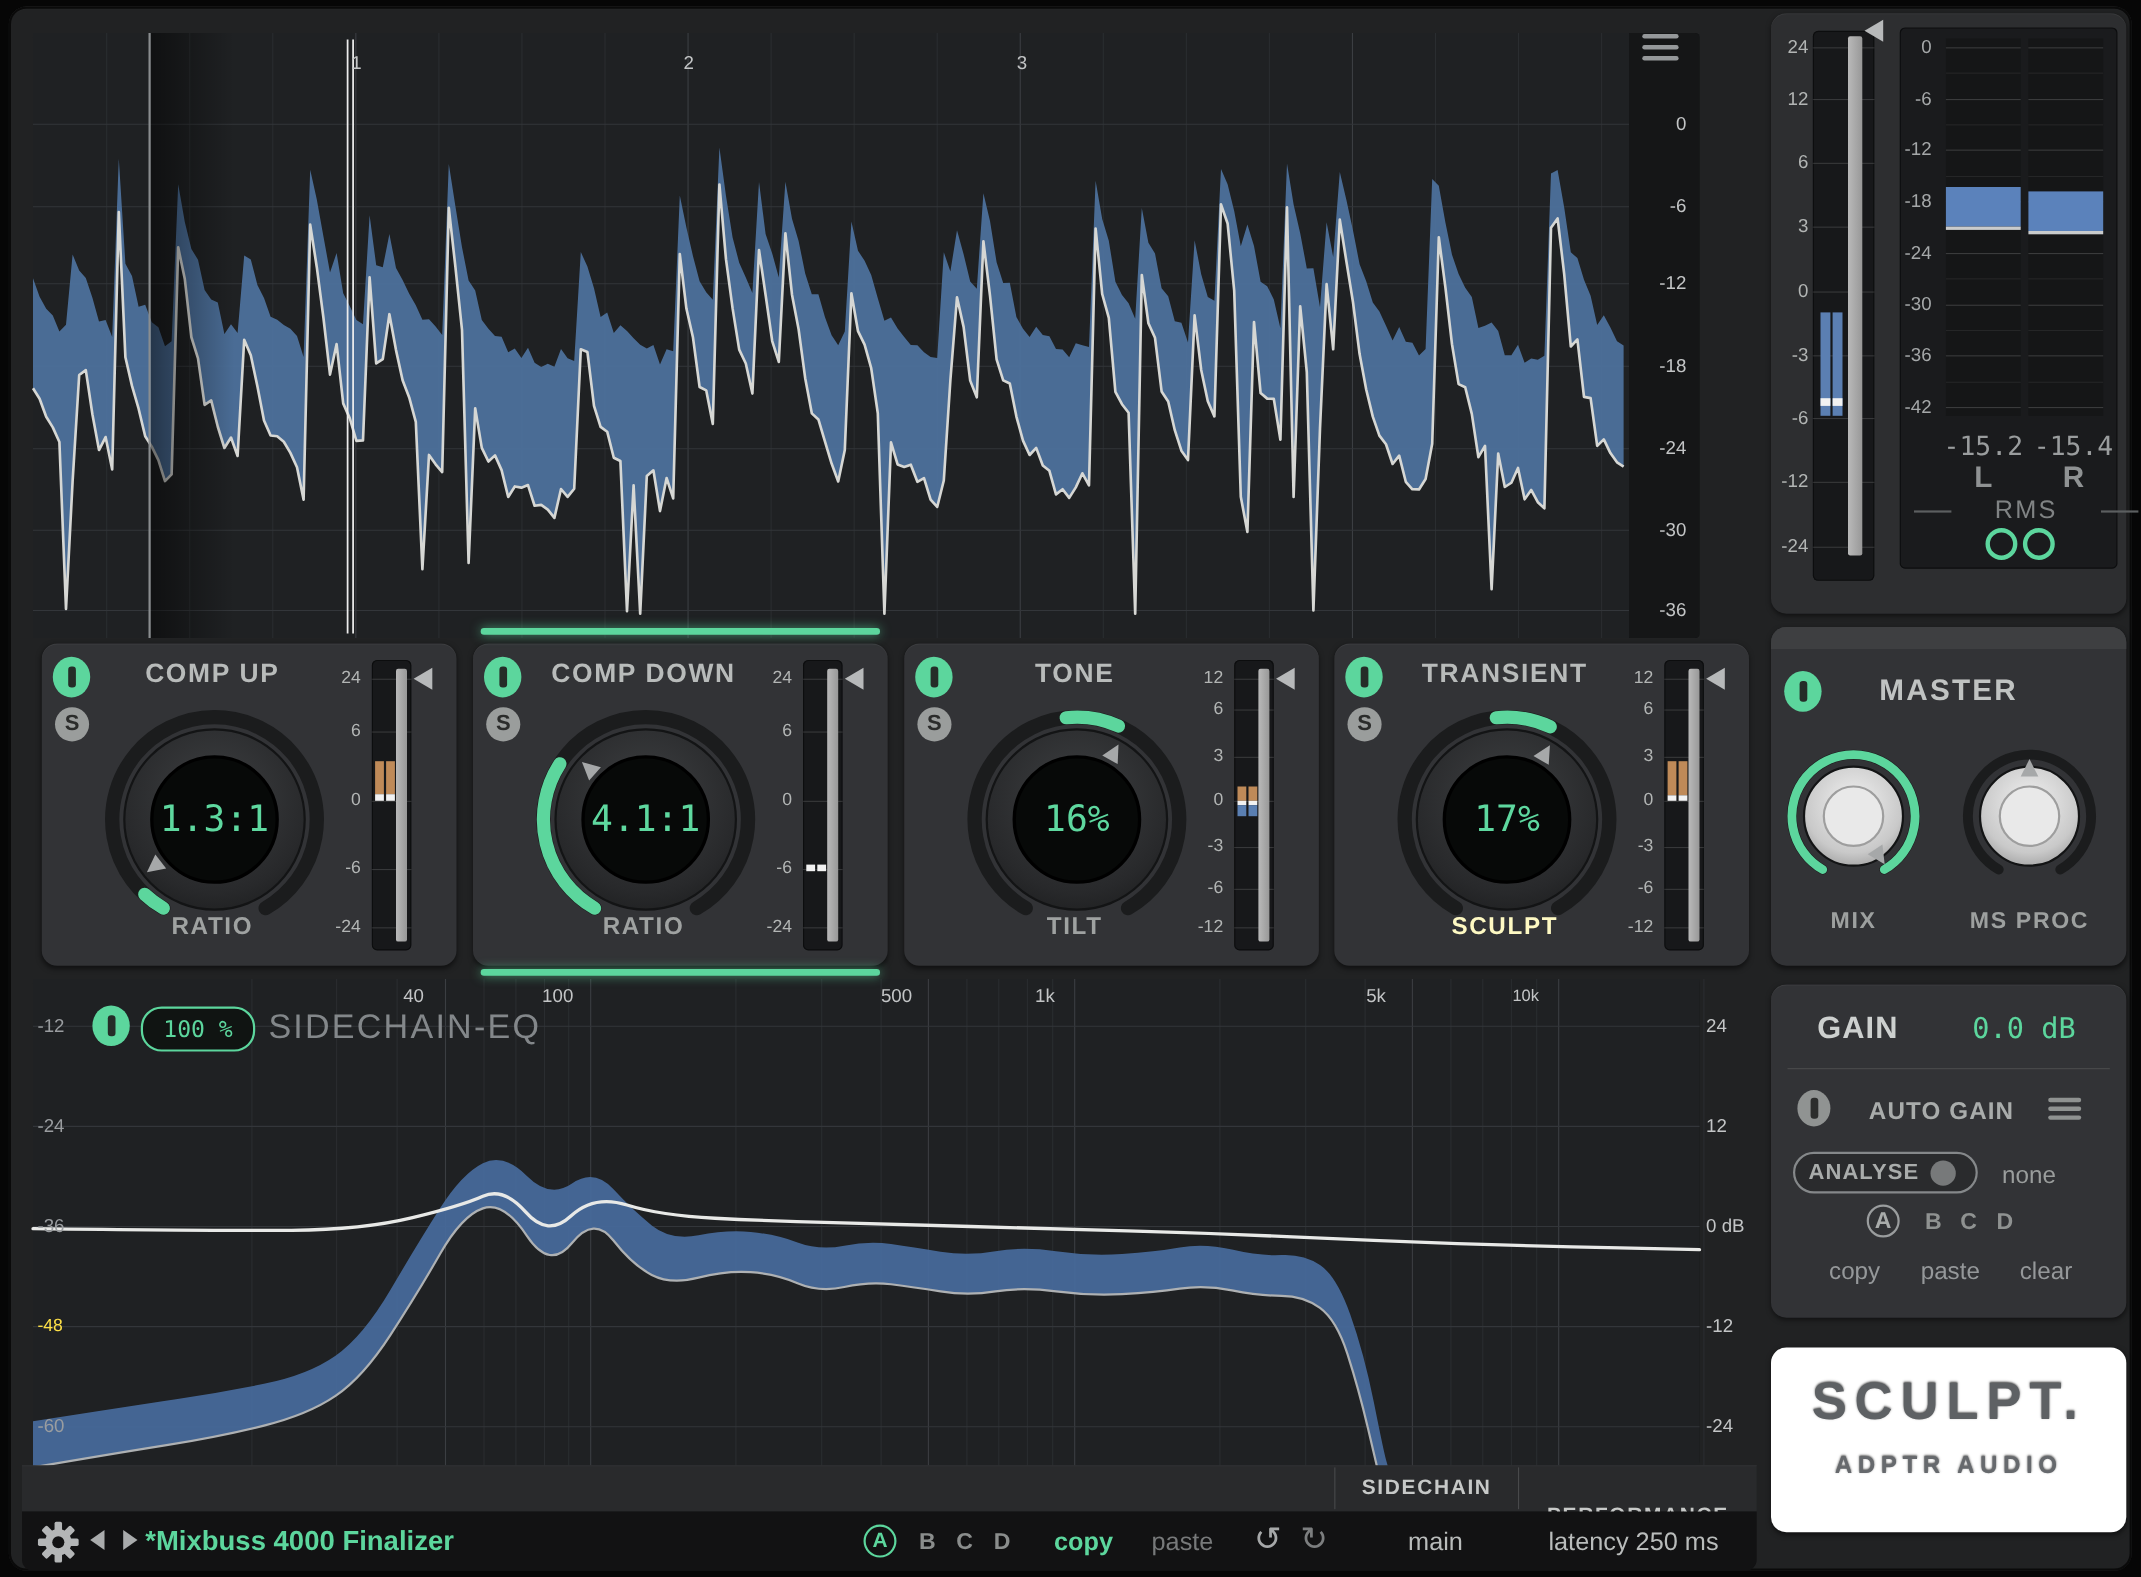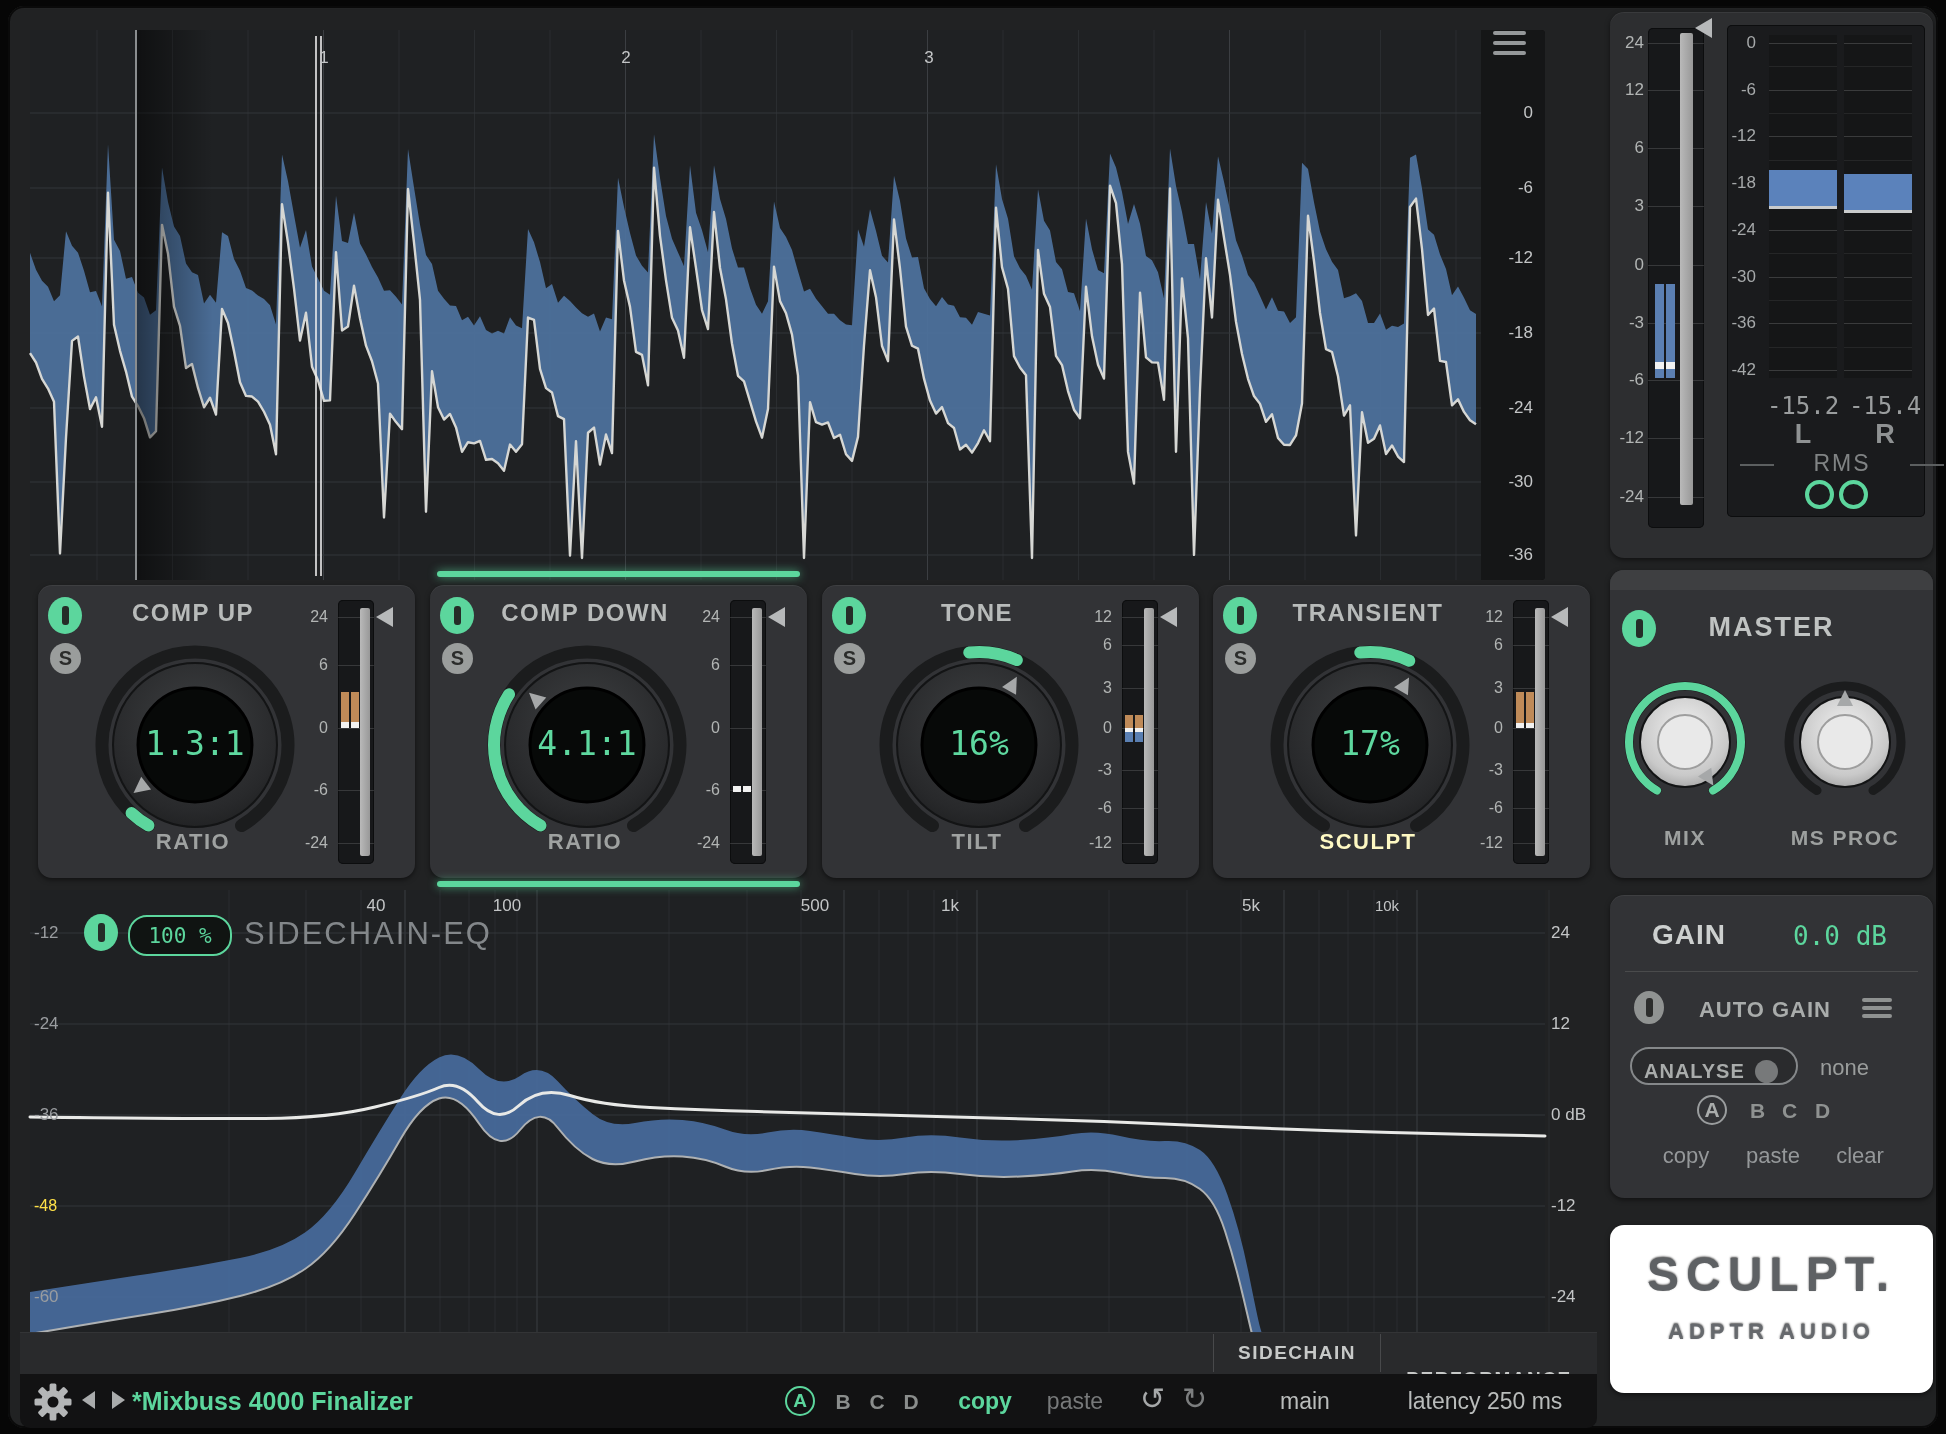--- a/index.html
+++ b/index.html
@@ -472,21 +472,21 @@
     <span class="abs" style="left:42px;top:24px;font-size:28px;font-weight:bold;letter-spacing:1px;color:#cdd0cf;">GAIN</span>
     <span class="abs mono accent" style="left:150px;top:26px;width:160px;text-align:center;font-size:26px;">0.0 dB</span>
     <div class="abs" style="left:15px;top:76px;width:293px;height:1px;background:#4a4b4c;"></div>
     <div class="pwr off" style="left:24px;top:96px;width:30px;height:33px;"></div>
     <span class="abs" style="left:70px;top:102px;width:170px;text-align:center;font-size:22px;font-weight:bold;letter-spacing:1px;color:#a9acab;">AUTO GAIN</span>
     <div class="hamb" style="left:252px;top:103px;width:30px;height:20px;">
         <i style="background:#8f9291;"></i>
         <i style="background:#8f9291;"></i>
         <i style="background:#8f9291;"></i>
       </div>
-    <div class="abs" style="left:20px;top:152px;width:168px;height:38px;border:2px solid #85888a;border-radius:20px;background:#2a2b2d;display:flex;align-items:flex-end;box-sizing:border-box;">
+    <div class="abs" style="left:20px;top:152px;width:168px;height:38px;border:2px solid #85888a;border-radius:20px;background:#2a2b2d;display:flex;align-items:center;box-sizing:border-box;">
       <span style="margin-left:12px;font-size:20px;font-weight:bold;letter-spacing:1px;color:#a9acab;font-family:'Liberation Sans',sans-serif;">ANALYSE</span>
       <span style="margin-left:10px;width:23px;height:23px;border-radius:50%;background:#77797a;"></span>
     </div>
     <span class="abs" style="left:210px;top:160px;font-size:22px;color:#9a9d9c;">none</span>
     <div id="gain-slots">
         <span class="circle-slot abs" style="left: 87px; top: 200px; font-size: 21px; font-weight: bold; color: rgb(169, 172, 171);">A</span>
         <span class="abs" style="left: 140px; top: 204px; font-size: 21px; font-weight: bold; color: rgb(143, 146, 145);">B</span>
         <span class="abs" style="left: 172px; top: 204px; font-size: 21px; font-weight: bold; color: rgb(143, 146, 145);">C</span>
         <span class="abs" style="left: 205px; top: 204px; font-size: 21px; font-weight: bold; color: rgb(143, 146, 145);">D</span>
       </div>

